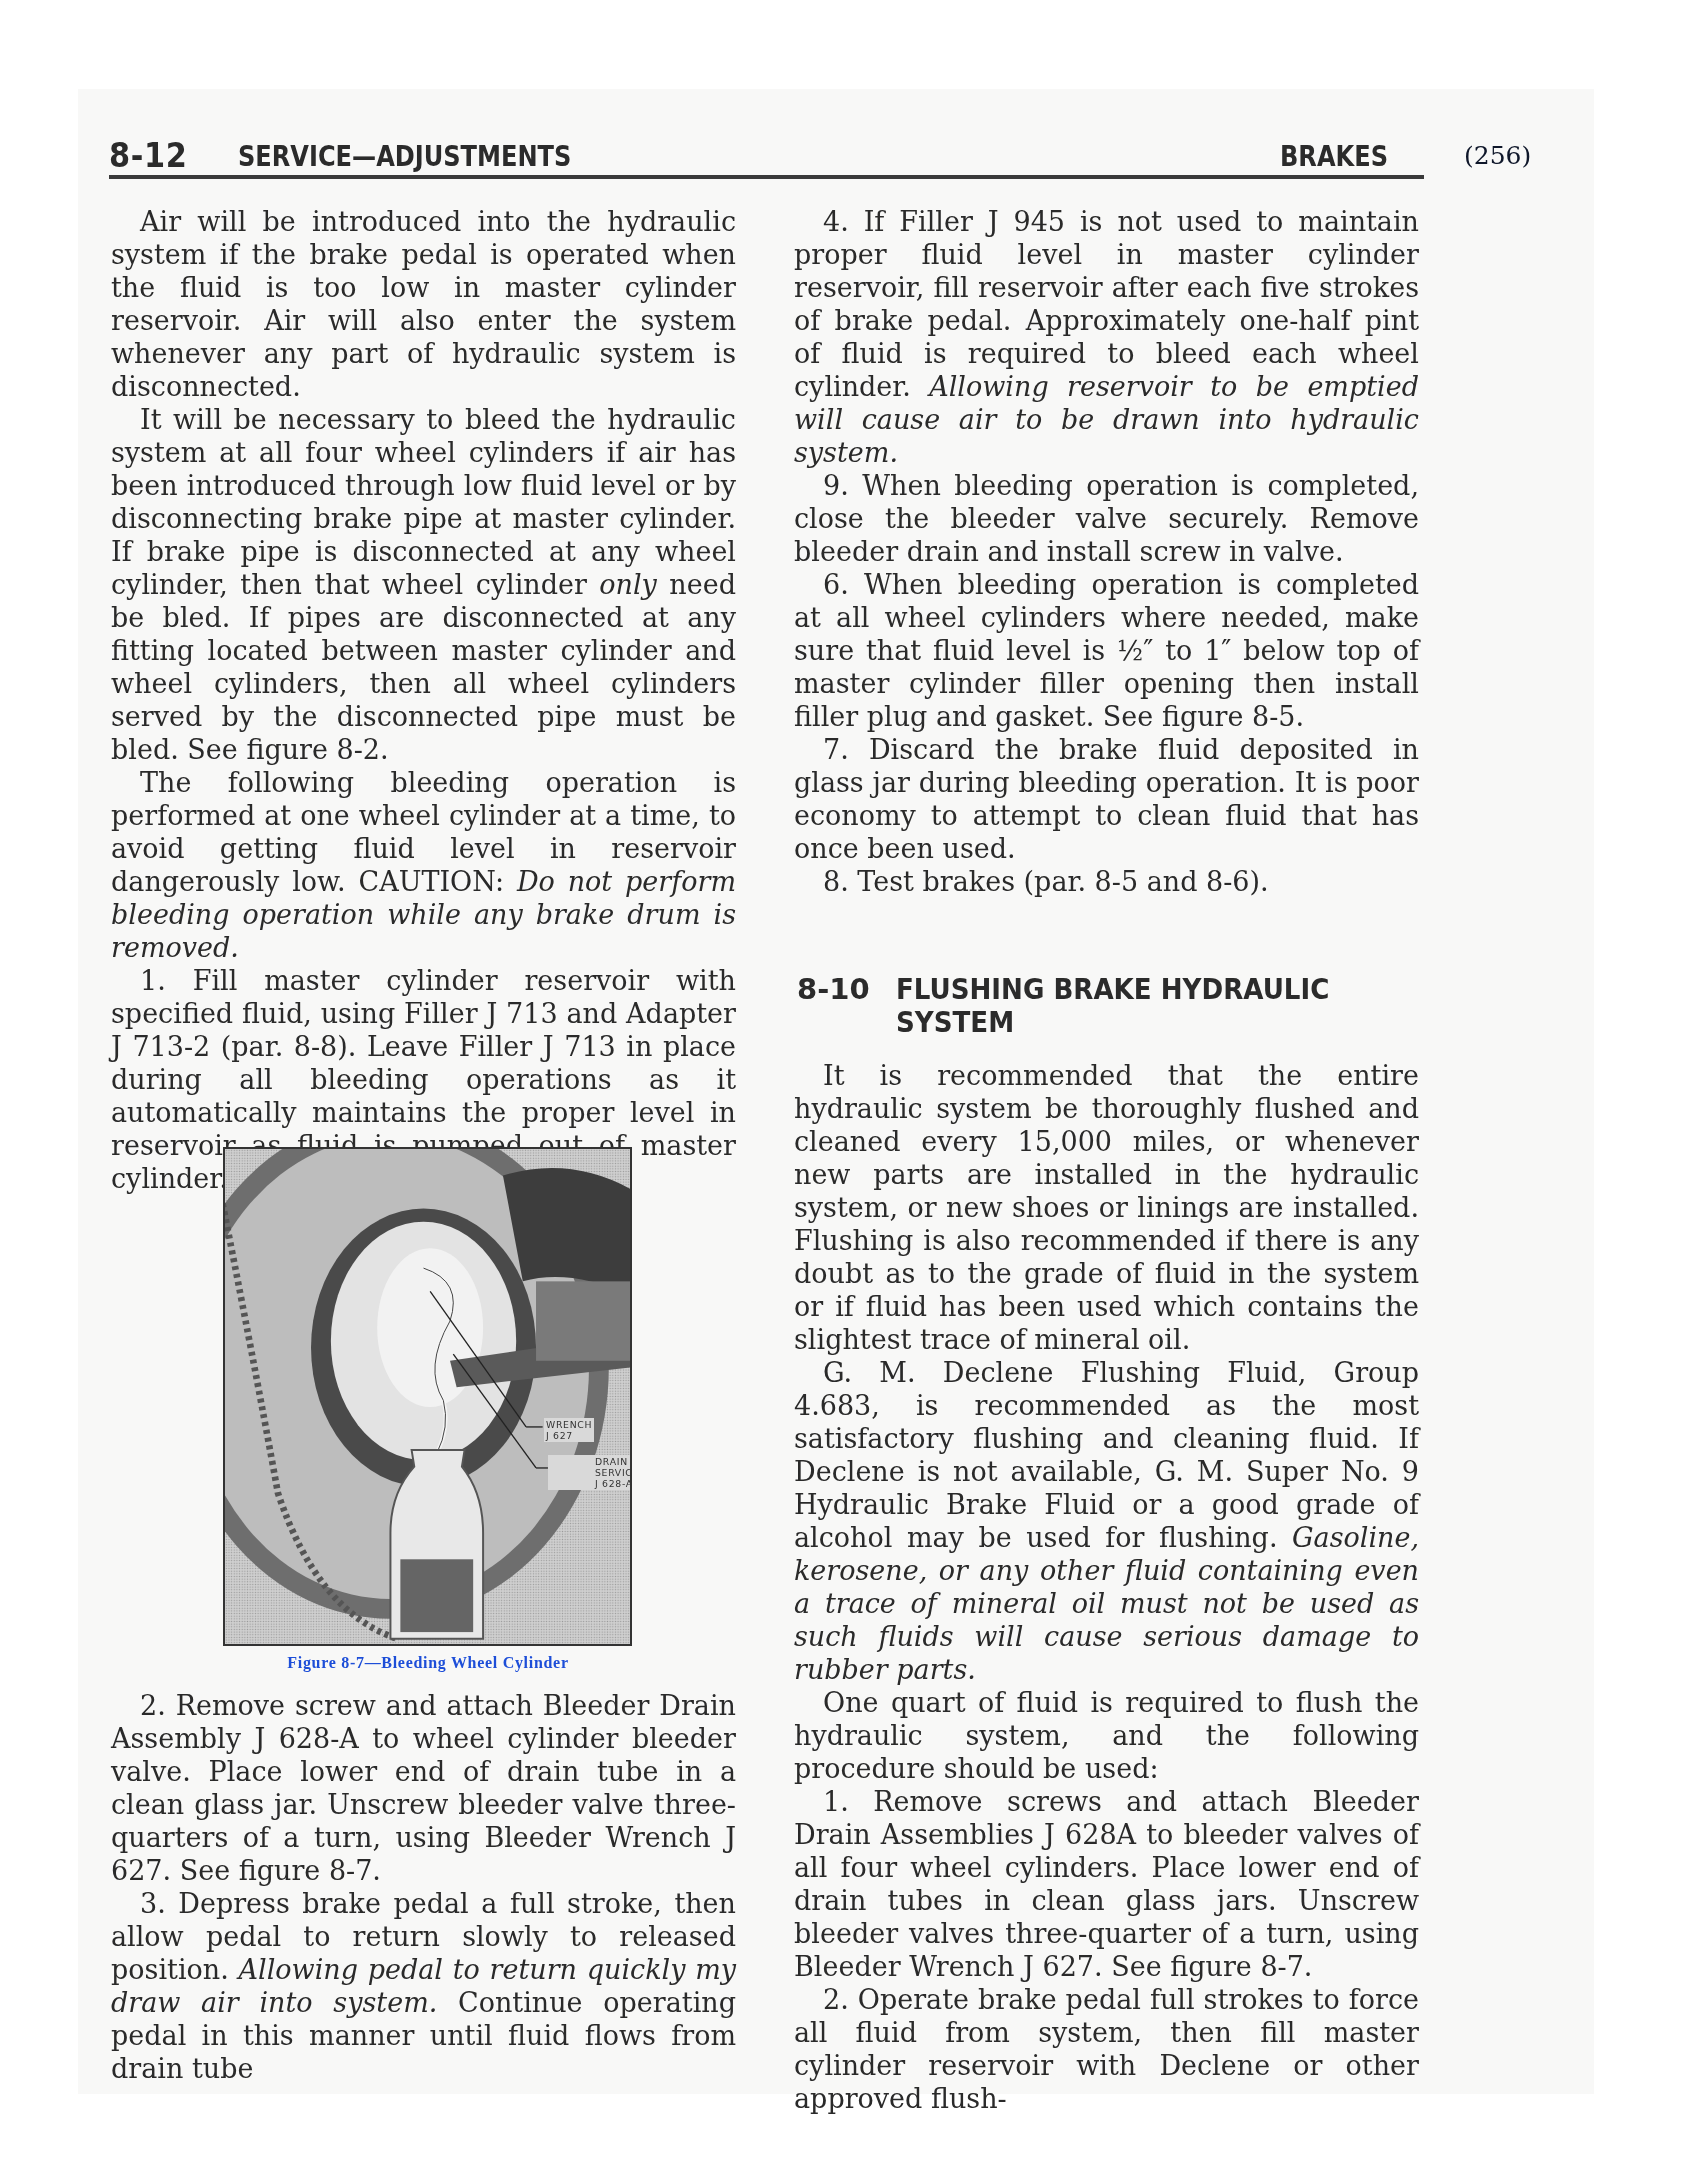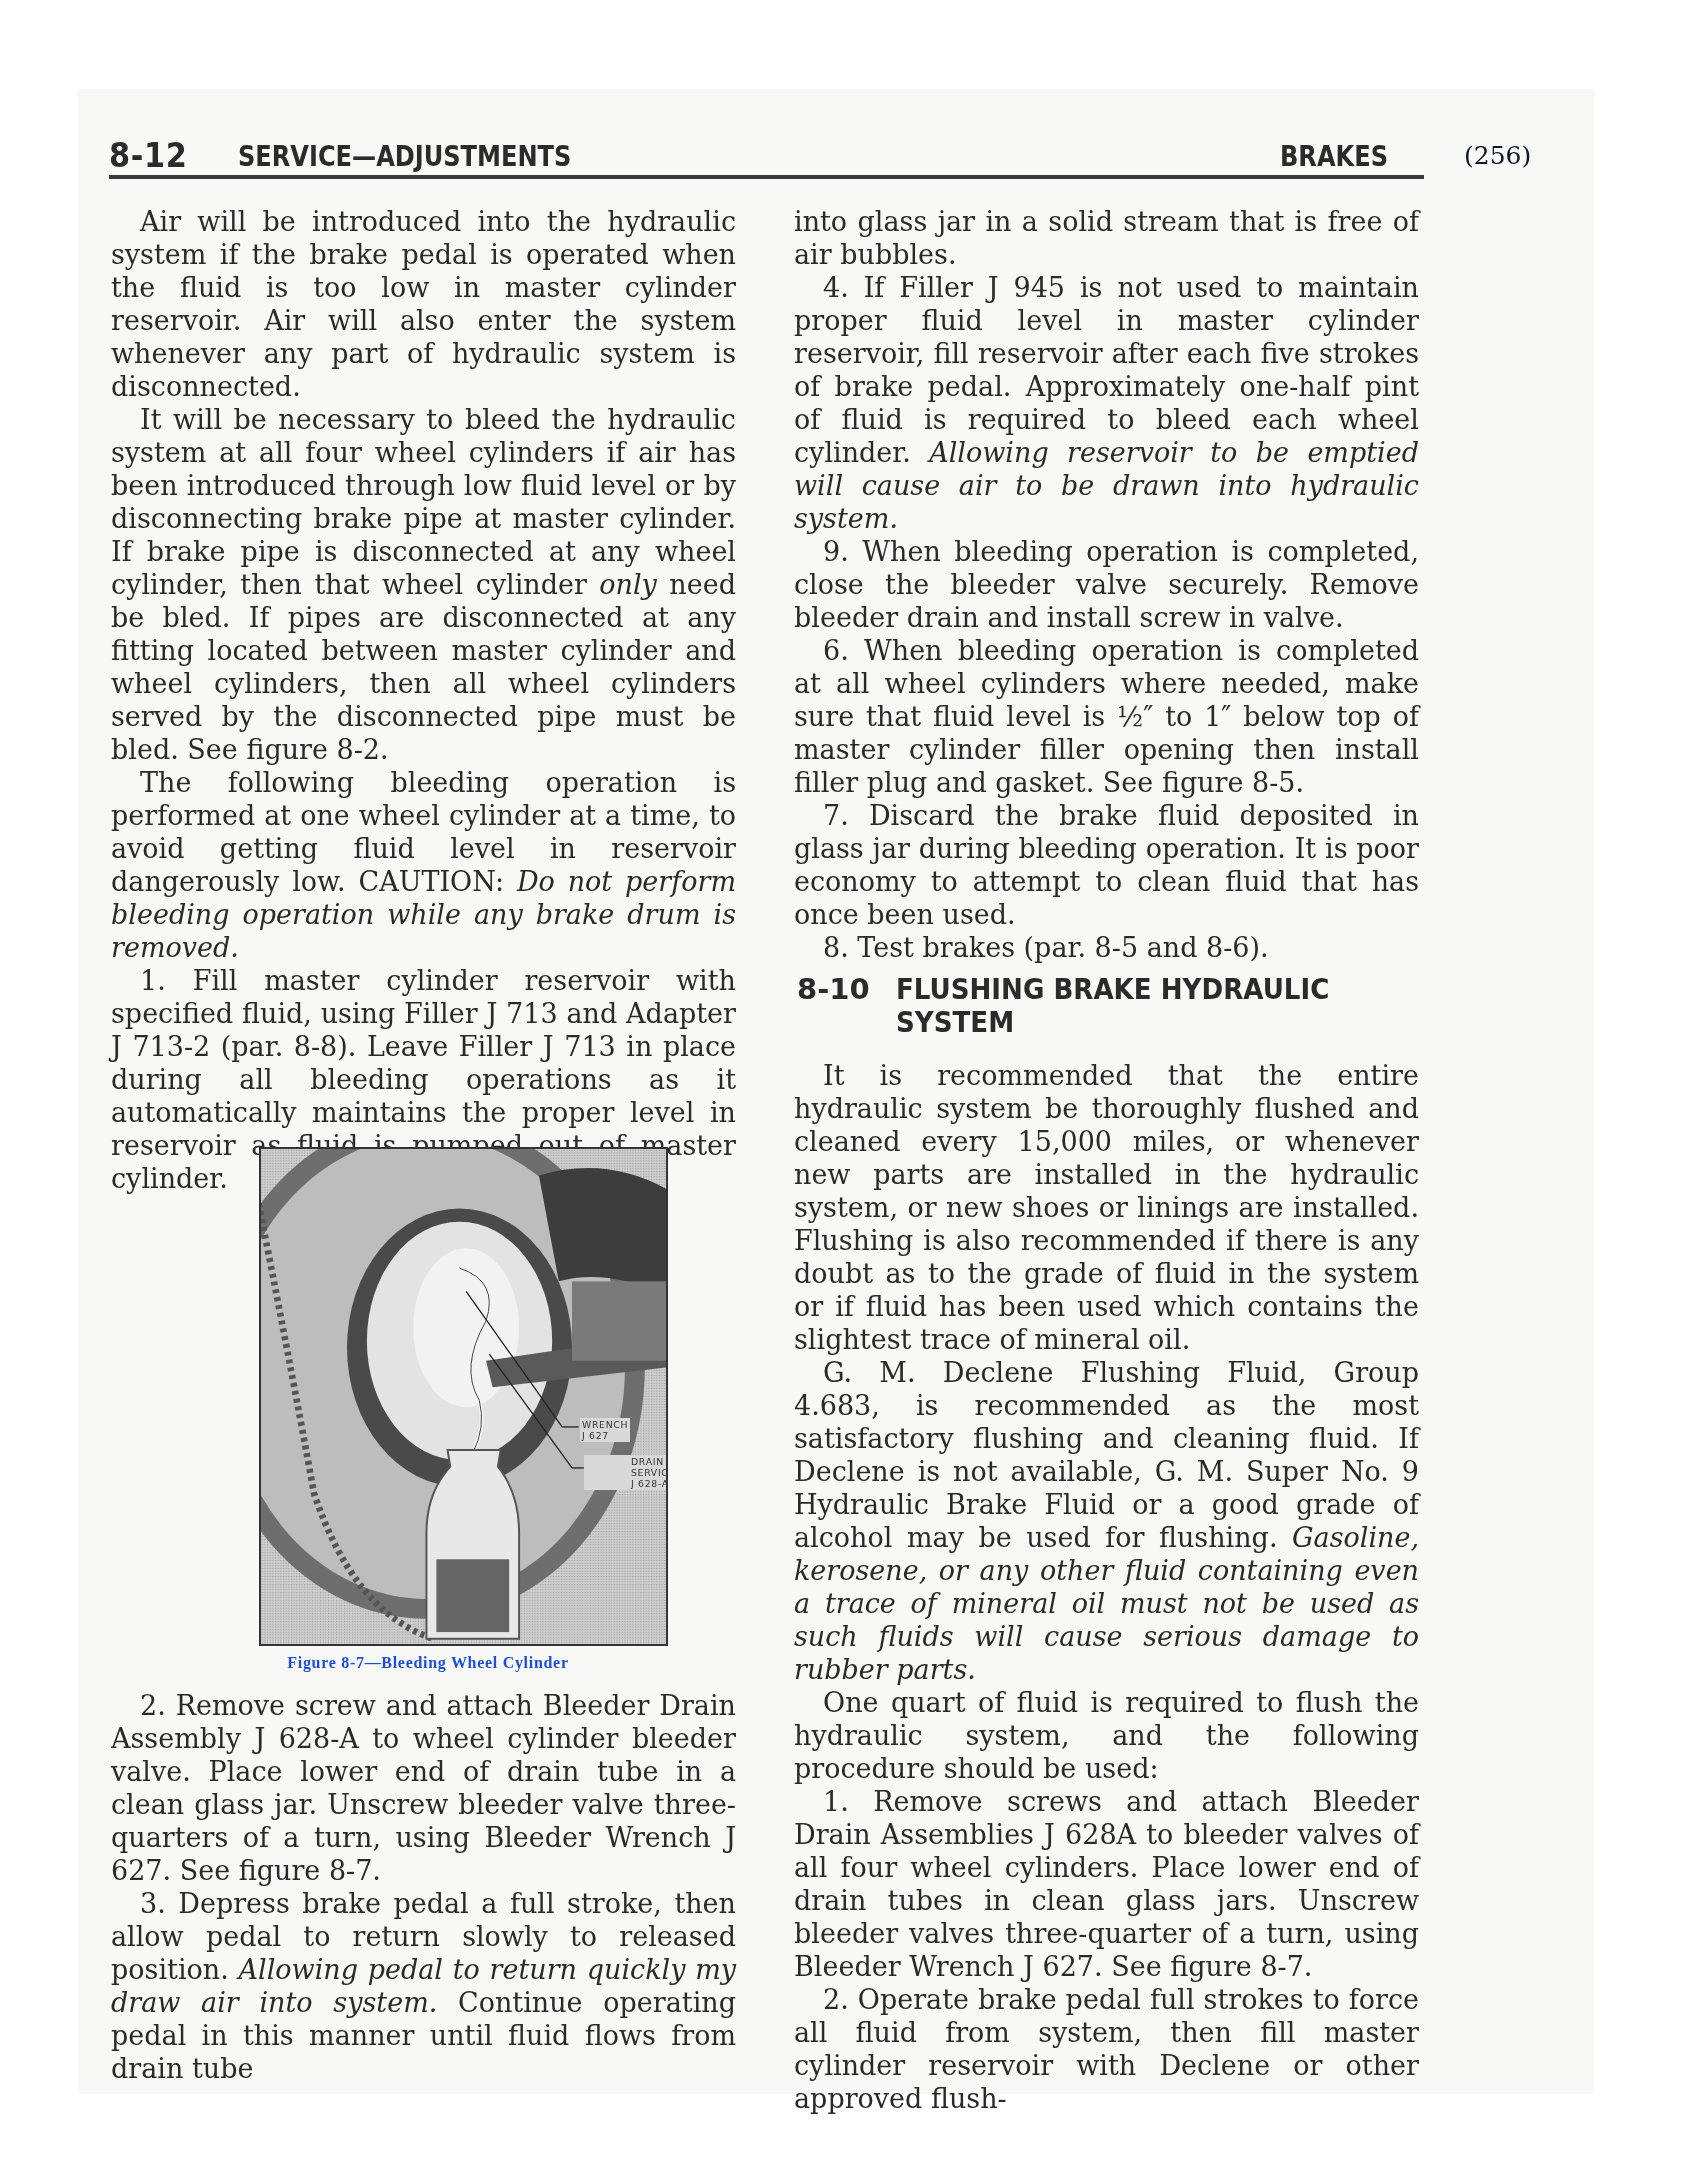--- a/index.html
+++ b/index.html
@@ -25,21 +25,21 @@
 
   .col { position: absolute; width: 625px; font-size: 27px; line-height: 33px; text-align: justify; }
   .col.left { left: 111px; top: 205px; }
   .col.right { left: 794px; top: 205px; }
   .col p { margin: 0; text-indent: 29px; hyphens: manual; }
   .col p.noindent { text-indent: 0; }
   .col em { font-style: italic; }
 
   .figure {
     position: absolute; left: 223px; top: 1147px; width: 405px; height: 495px;
-    border: 2.6px solid #333; background: #cfcfcf; overflow: hidden; margin-left: 36px;
+    border: 2.6px solid #333; background: #cfcfcf; overflow: hidden;
   }
   .figure svg { width: 100%; height: 100%; display: block; }
   .fig-label { position: absolute; font-family: "DejaVu Sans", "Liberation Sans", sans-serif; font-size: 9.3px; line-height: 11.2px; color:#333; background: #d9d9d9; padding: 0.7px 2px; letter-spacing: 0.7px; }
   .caption {
     position: absolute; left: 223px; top: 1654px; width: 410px; text-align: center;
     font-family: Liberation Serif, serif; font-weight: bold; font-size: 16px; color:#1d4ed8; letter-spacing: 0.7px;
   }
   .section-head {
     position: absolute; left: 797px; top: 973px; width: 629px;
     font-family: "DejaVu Sans", "Liberation Sans", sans-serif; font-weight: bold; font-size: 29px; line-height: 33px; color:#2b2b2b;
@@ -107,21 +107,20 @@
   </div>
 </div>
 <div class="caption">Figure 8-7—Bleeding Wheel Cylinder</div>
 
 <div class="col left" style="top:1689px;">
   <p><span>2. Remove screw and attach Bleeder Drain Assembly J 628-A to wheel cylinder bleeder valve. Place lower end of drain tube in a clean glass jar. Unscrew bleeder valve three-quarters of a turn, using Bleeder Wrench J 627. See figure 8-7.</span></p>
   <p><span>3. Depress brake pedal a full stroke, then allow pedal to return slowly to released position. </span><em>Allowing pedal to return quickly my draw air into system.</em><span> Continue operating pedal in this manner until fluid flows from drain tube</span></p>
 </div>
 
 <div class="col right">
-  <p class="noindent"><span>into glass jar in a solid stream that is free of air bubbles.</span></p>
   <p><span>4. If Filler J 945 is not used to maintain proper fluid level in master cylinder reservoir, fill reservoir after each five strokes of brake pedal. Approximately one-half pint of fluid is required to bleed each wheel cylinder. </span><em>Allowing reservoir to be emptied will cause air to be drawn into hydraulic system.</em></p>
   <p><span>9. When bleeding operation is completed, close the bleeder valve securely. Remove bleeder drain and install screw in valve.</span></p>
   <p><span>6. When bleeding operation is completed at all wheel cylinders where needed, make sure that fluid level is ½″ to 1″ below top of master cylinder filler opening then install filler plug and gasket. See figure 8-5.</span></p>
   <p><span>7. Discard the brake fluid deposited in glass jar during bleeding operation. It is poor economy to attempt to clean fluid that has once been used.</span></p>
   <p><span>8. Test brakes (par. 8-5 and 8-6).</span></p>
 </div>
 
 <div class="section-head">
   <span class="num">8-10</span>
   <span class="title">FLUSHING BRAKE HYDRAULIC SYSTEM</span>

